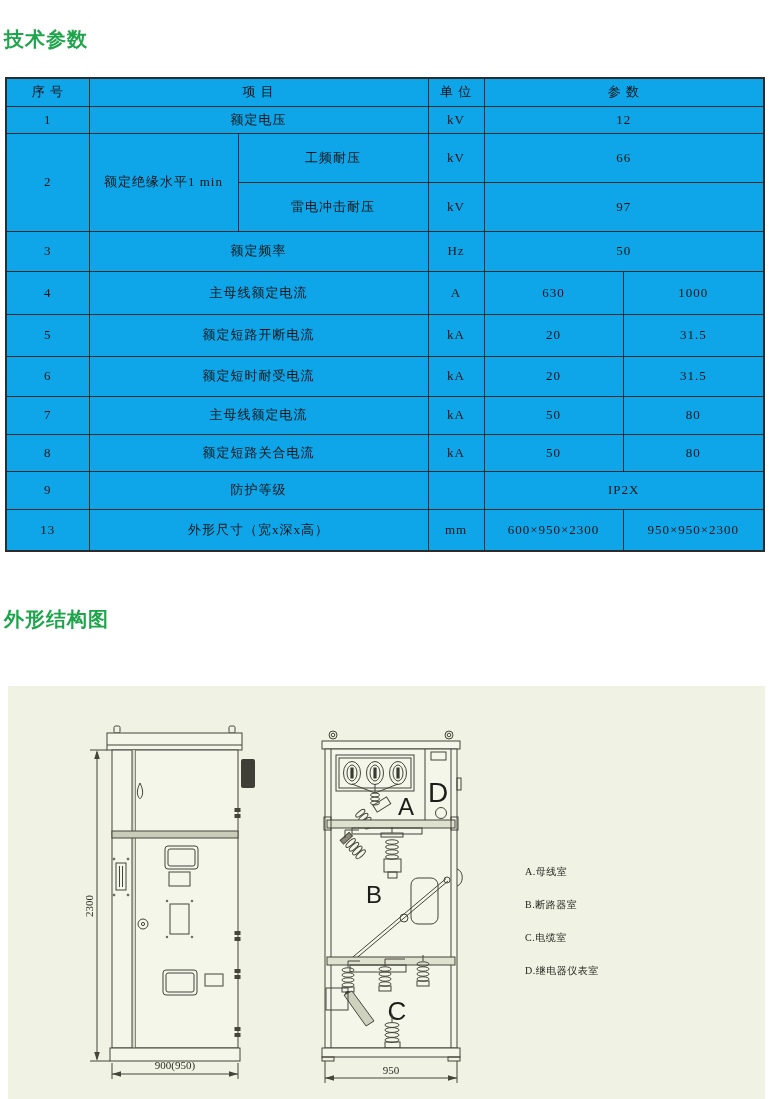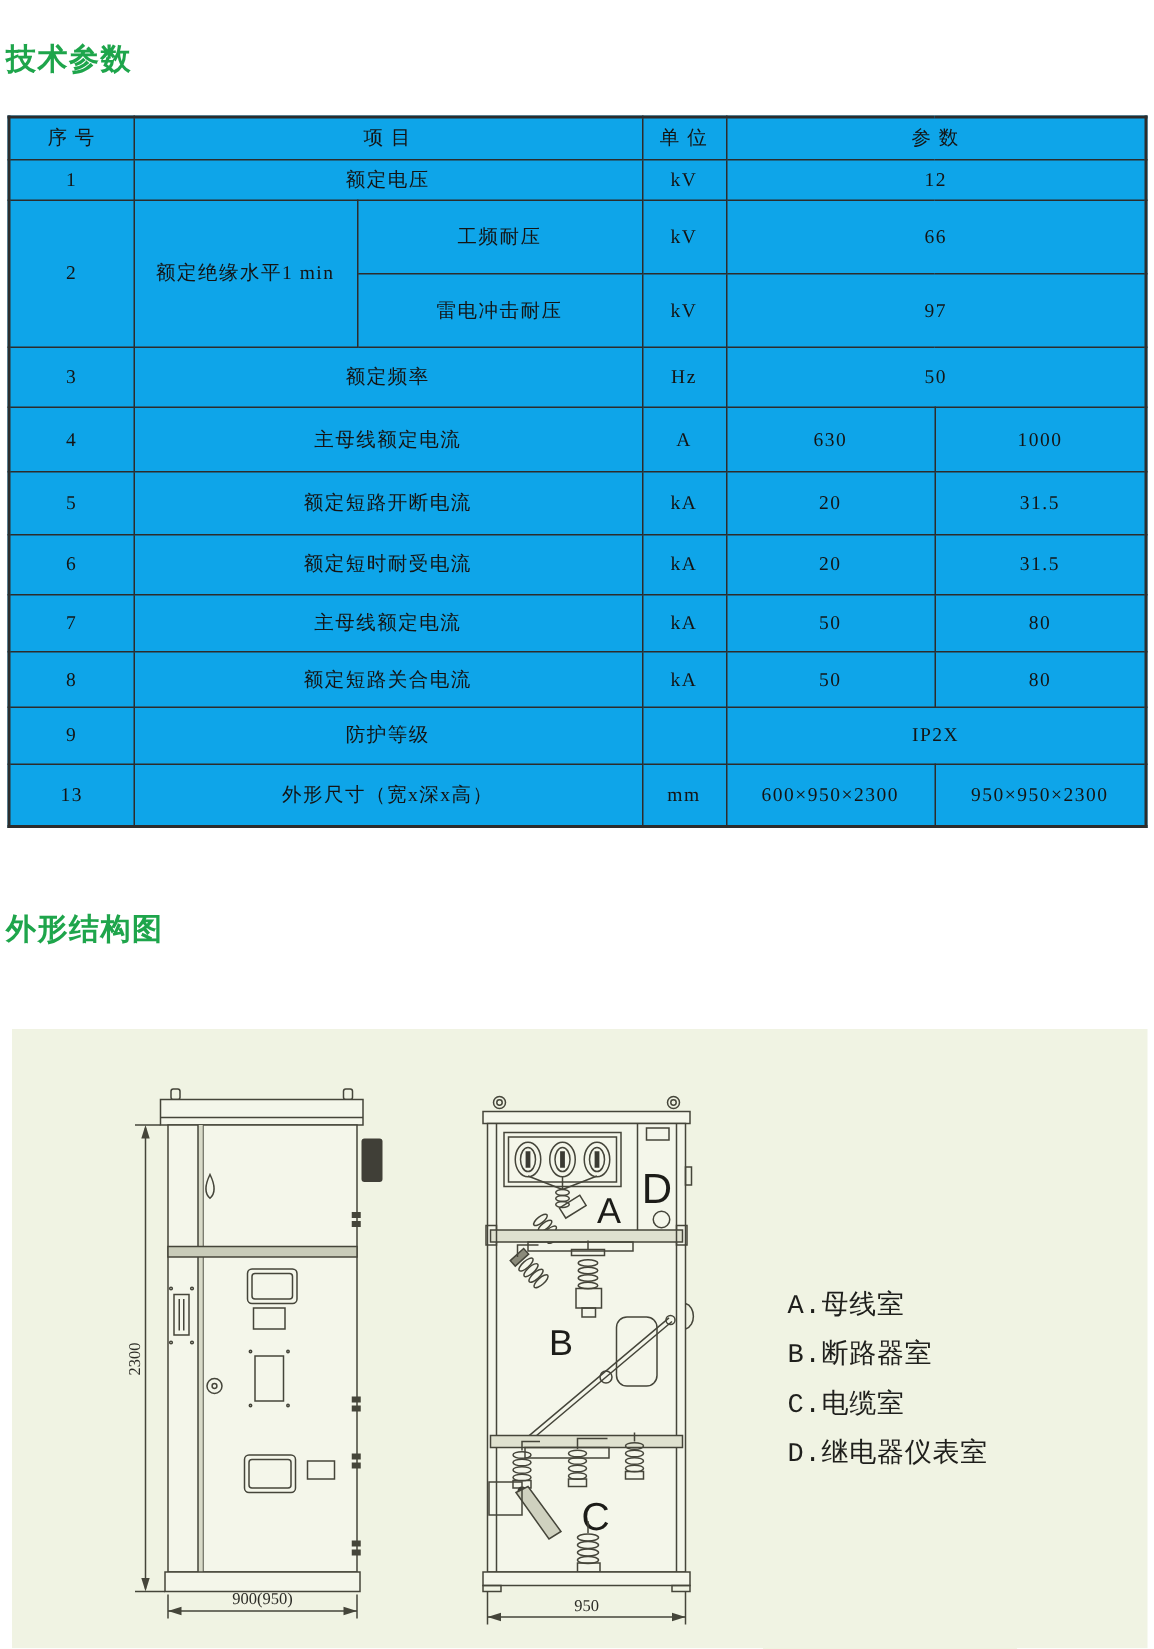--- a/index.html
+++ b/index.html
@@ -18,22 +18,22 @@
                 padding:0 2px;font-family:"Liberation Serif","DejaVu Serif",serif;
                 font-size:13px;color:#141414;letter-spacing:1px;}
   td.num{letter-spacing:0;}
   tr.h28{height:28px}tr.h27{height:27px}tr.h49{height:49px}tr.h40{height:40px}
   tr.h43{height:43px}tr.h42{height:42px}tr.h38{height:38px}tr.h37{height:37px}
 
   
   .panel{position:absolute;left:8px;top:686px;width:757px;height:413px;background:#f0f3e3;}
   .panel svg{position:absolute;left:0;top:0;}
   .legend{position:absolute;left:517px;top:176px;}
-  .legend div{font-size:18px;color:#1f1f1c;margin-bottom:14px;line-height:19px;
-              font-family:Liberation Mono, monospace;letter-spacing:0.5px;}
+  .legend div{font-size:10px;color:#1f1f1c;margin-bottom:14px;line-height:19px;
+              font-family:Liberation Serif, serif;letter-spacing:0.5px;}
   .drw{stroke:#45453a;fill:none;stroke-width:1;}
   text.dim{font-family:"Liberation Serif","DejaVu Serif",serif;font-size:11px;
            fill:#2c2c26;stroke:none;letter-spacing:0;}
   text.cmp{font-family:"Liberation Sans","DejaVu Sans",sans-serif;fill:#1c1c18;stroke:none;}
 </style>
 </head>
 <body>
 
 <div class="page">
 

